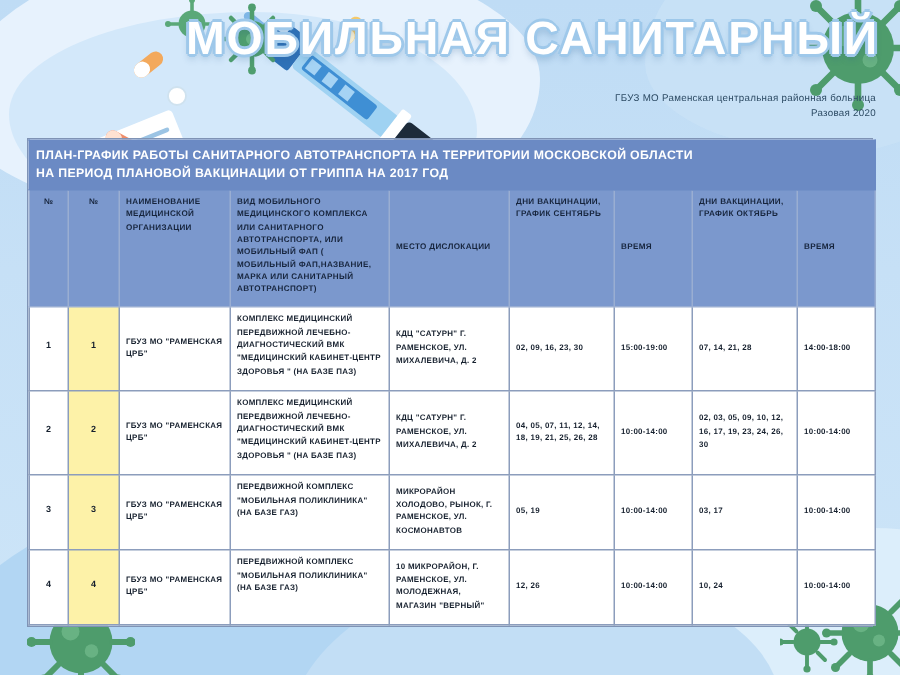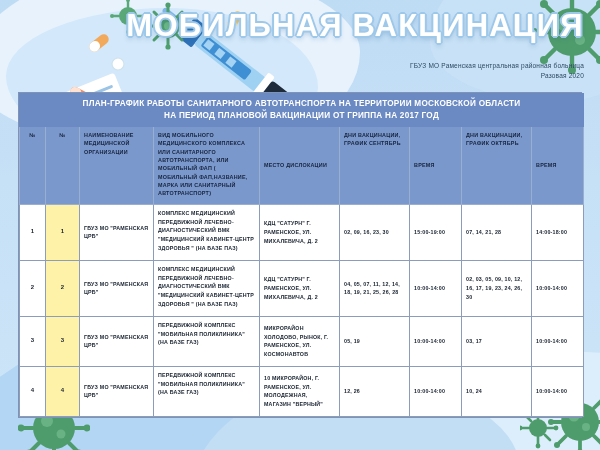--- a/index.html
+++ b/index.html
@@ -127,21 +127,20 @@
   }
   table.plan td, table.plan th {
     border: 1px solid #8c9dbc;
     vertical-align: top;
     padding: 4px 4px;
     box-sizing: border-box;
   }
   .banner-cell {
     background: #6b8ac4;
     color: #ffffff;
-    text-align: center;
     font-size: 8.2px;
     font-weight: bold;
     line-height: 1.45;
     letter-spacing: .25px;
     padding: 6px 6px 6px 6px;
     vertical-align: middle !important;
     border-color: #6b8ac4 !important;
   }
   .colhead {
     background: #7b98cd;
@@ -364,21 +363,21 @@
       </g>
       <circle cx="31" cy="26" r="3"></circle>
         <circle cx="60" cy="56" r="3"></circle>
       <circle cx="37" cy="3" r="3"></circle>
         <circle cx="83" cy="49" r="3"></circle>
       <circle cx="83" cy="3" r="3"></circle>
         <circle cx="37" cy="49" r="3"></circle>
     </g>
   </svg>
 
-  <div class="title">МОБИЛЬНАЯ ВАКЦИНАЦИЯ</div>
+  <div class="title">МОБИЛЬНАЯ САНИТАРНЫЙ</div>
   <div class="subtitle">
     <div>ГБУЗ МО Раменская центральная районная больница</div>
     <div>Разовая 2020</div>
   </div>
 
   <div class="table-wrap">
     <table class="plan">
       <colgroup>
         <col style="width:26px">
         <col style="width:34px">

